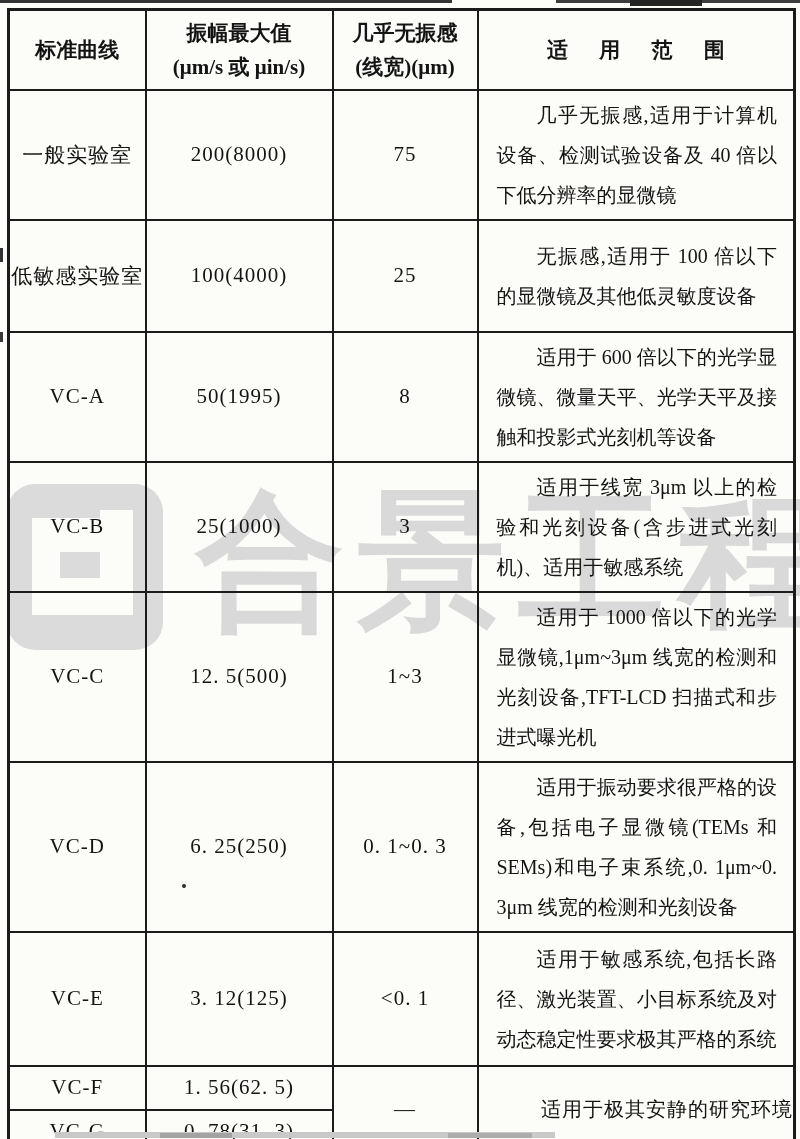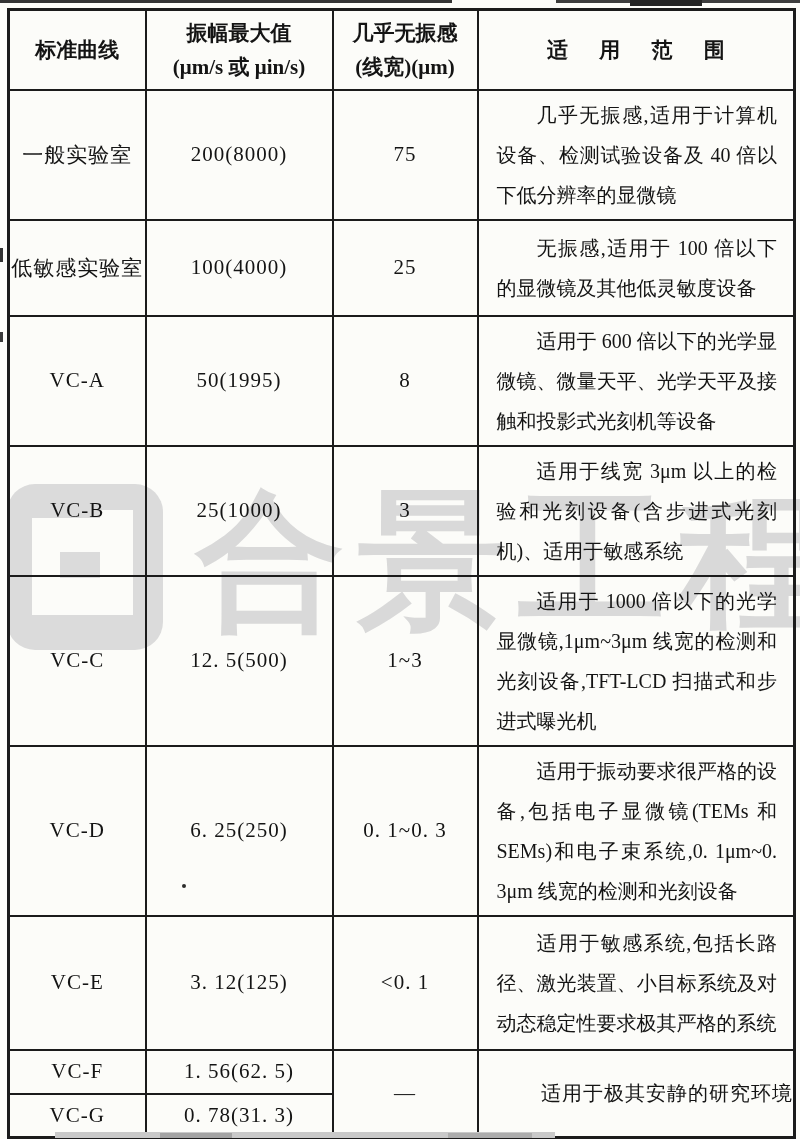--- a/index.html
+++ b/index.html
@@ -134,21 +134,21 @@
 
     <tr style="height:130px">
       <td><span class="cell-label">一般实验室</span></td>
       <td><span class="cell-num">200(8000)</span></td>
       <td><span class="cell-num">75</span></td>
       <td class="scope">
             <p class="scope-p">几乎无振感,适用于计算机设备、检测试验设备及 40 倍以下低分辨率的显微镜</p>
           </td>
     </tr>
 
-    <tr style="height:96px">
+    <tr style="height:112px">
       <td><span class="cell-label">低敏感实验室</span></td>
       <td><span class="cell-num">100(4000)</span></td>
       <td><span class="cell-num">25</span></td>
       <td class="scope">
             <p class="scope-p">无振感,适用于 100 倍以下的显微镜及其他低灵敏度设备</p>
           </td>
     </tr>
 
     <tr style="height:125px">
       <td><span class="cell-label">VC-A</span></td>

